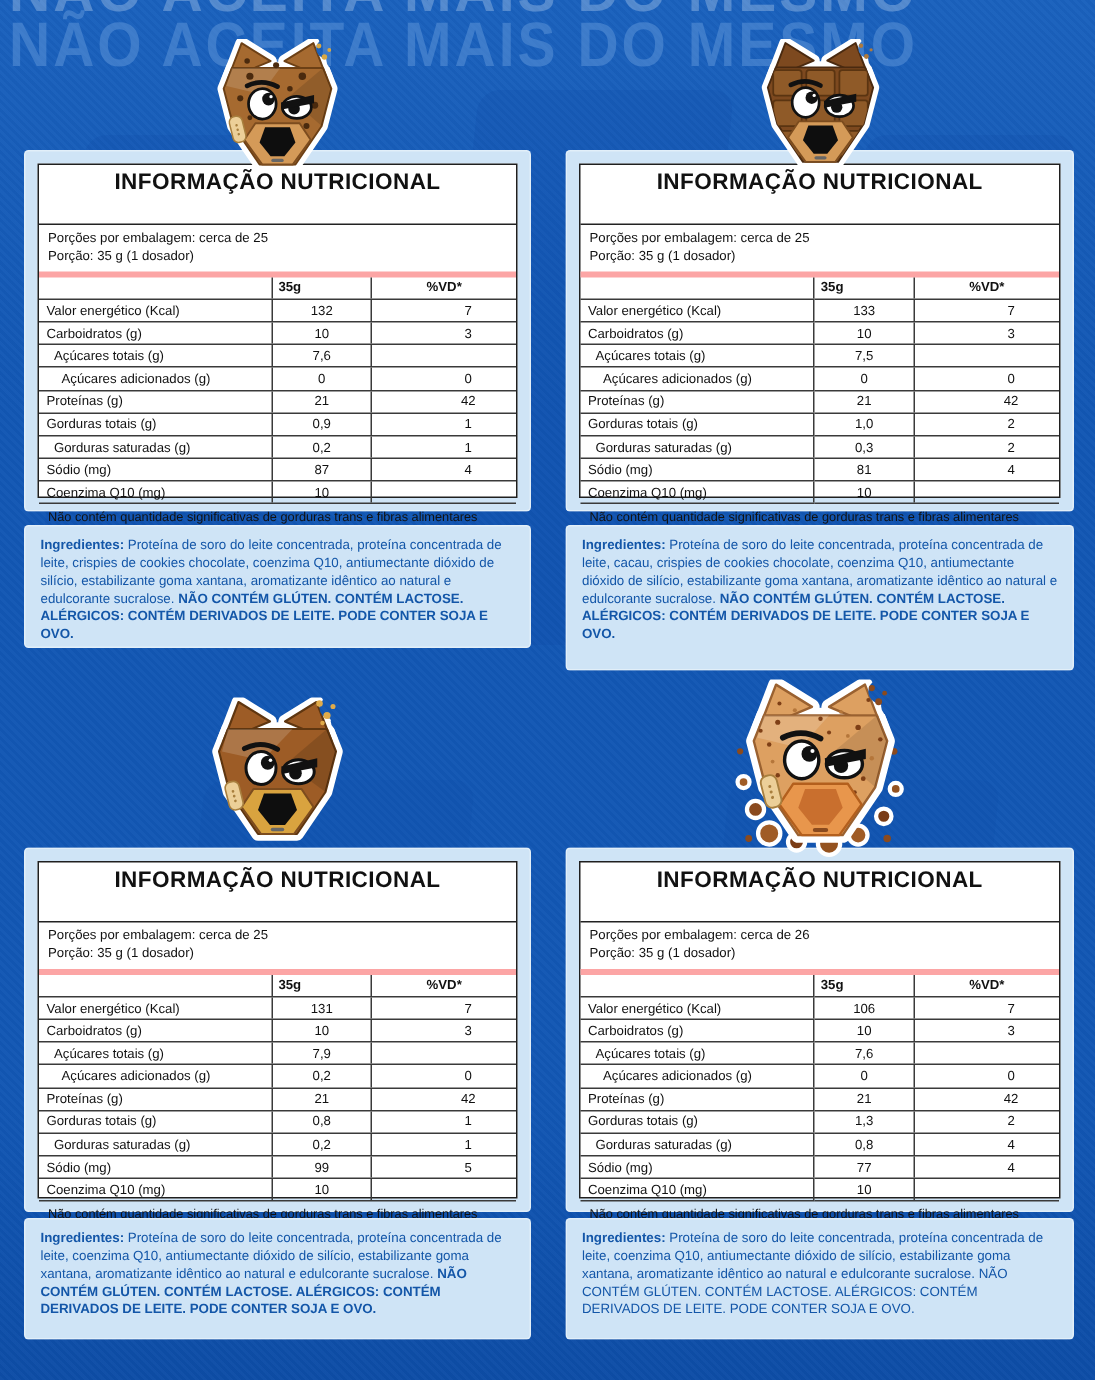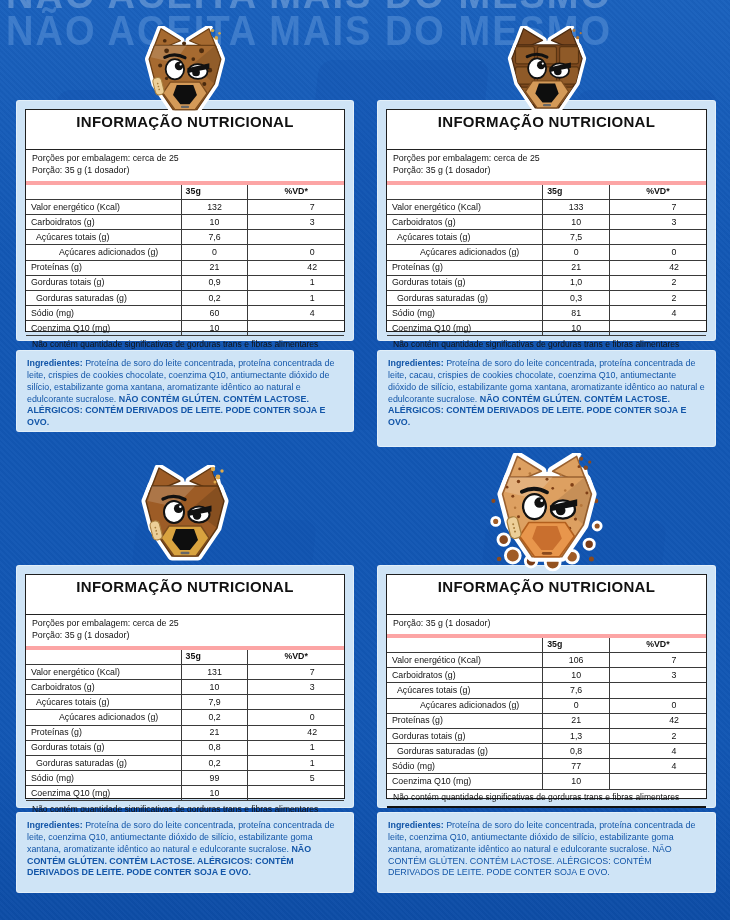--- a/index.html
+++ b/index.html
@@ -47,21 +47,21 @@
             border-bottom:4px solid #fca5a5;}
   table.nt-table{width:100%;border-collapse:collapse;font-size:8.8px;color:#111;table-layout:fixed;}
   .nt-table th,.nt-table td{padding:1.6px 4px;line-height:1.25;border-bottom:1px solid #3a3a3a;}
   .nt-table th{font-weight:bold;text-align:left;}
   .nt-table td.c2,.nt-table td.c3{text-align:center;}
   .nt-table .lbl{width:55%;text-align:left;}
   .nt-table .c2{width:22%;border-left:1px solid #3a3a3a;}
   .nt-table .c3{width:23%;border-left:1px solid #3a3a3a;padding-left:36px;}
   .nt-table td.ind0{padding-left:5px;}
   .nt-table td.ind1{padding-left:10px;}
-  .nt-table td.ind2{padding-left:33px;}
+  .nt-table td.ind2{padding-left:15px;}
   .nt-note{font-size:8.5px;color:#111;padding:2.8px 6px;line-height:1.25;}
   .nt-note1{border-bottom:2.5px solid #111;}
   .nt-note2{flex:1;}
 
   .ing-card{margin-top:9px;padding:7px 10px;box-sizing:border-box;}
   .q3 .card,.q4 .card{margin-top:0;}
   .q1 .table-card{margin-top:0;}
   .q3 .ing-card,.q4 .ing-card{margin-top:4px;height:81px;}
   .q1 .ing-card{height:82px;}
   .q2 .ing-card{margin-top:9px;height:97px;}
@@ -185,21 +185,21 @@
               <td class="c2">0,9</td>
               <td class="c3">1</td>
             </tr>
             <tr>
               <td class="lbl ind1">Gorduras saturadas (g)</td>
               <td class="c2">0,2</td>
               <td class="c3">1</td>
             </tr>
             <tr>
               <td class="lbl ind0">Sódio (mg)</td>
-              <td class="c2">60</td>
+              <td class="c2">87</td>
               <td class="c3">4</td>
             </tr>
             <tr>
               <td class="lbl ind0">Coenzima Q10 (mg)</td>
               <td class="c2">10</td>
               <td class="c3"></td>
             </tr>
           </tbody>
       </table>
       <div class="nt-note nt-note1">Não contém quantidade significativas de gorduras trans e fibras alimentares</div>
@@ -550,20 +550,21 @@
         <circle cx="80" cy="5" r="1.8"></circle>
         <circle cx="84" cy="13" r="2"></circle>
         <circle cx="87.5" cy="8" r="1.4"></circle>
       </g>
   </svg>
 
   <div class="card table-card h243">
     <div class="nt-box">
       <div class="nt-title">INFORMAÇÃO NUTRICIONAL</div>
       <div class="nt-servings">
+        <div>Porções por embalagem: cerca de 26</div>
         <div>Porção: 35 g (1 dosador)</div>
       </div>
       <table class="nt-table">
         <thead>
             <tr>
           <th class="lbl"></th>
           <th class="c2">35g</th>
           <th class="c3">%VD*</th>
         </tr>
           </thead>

